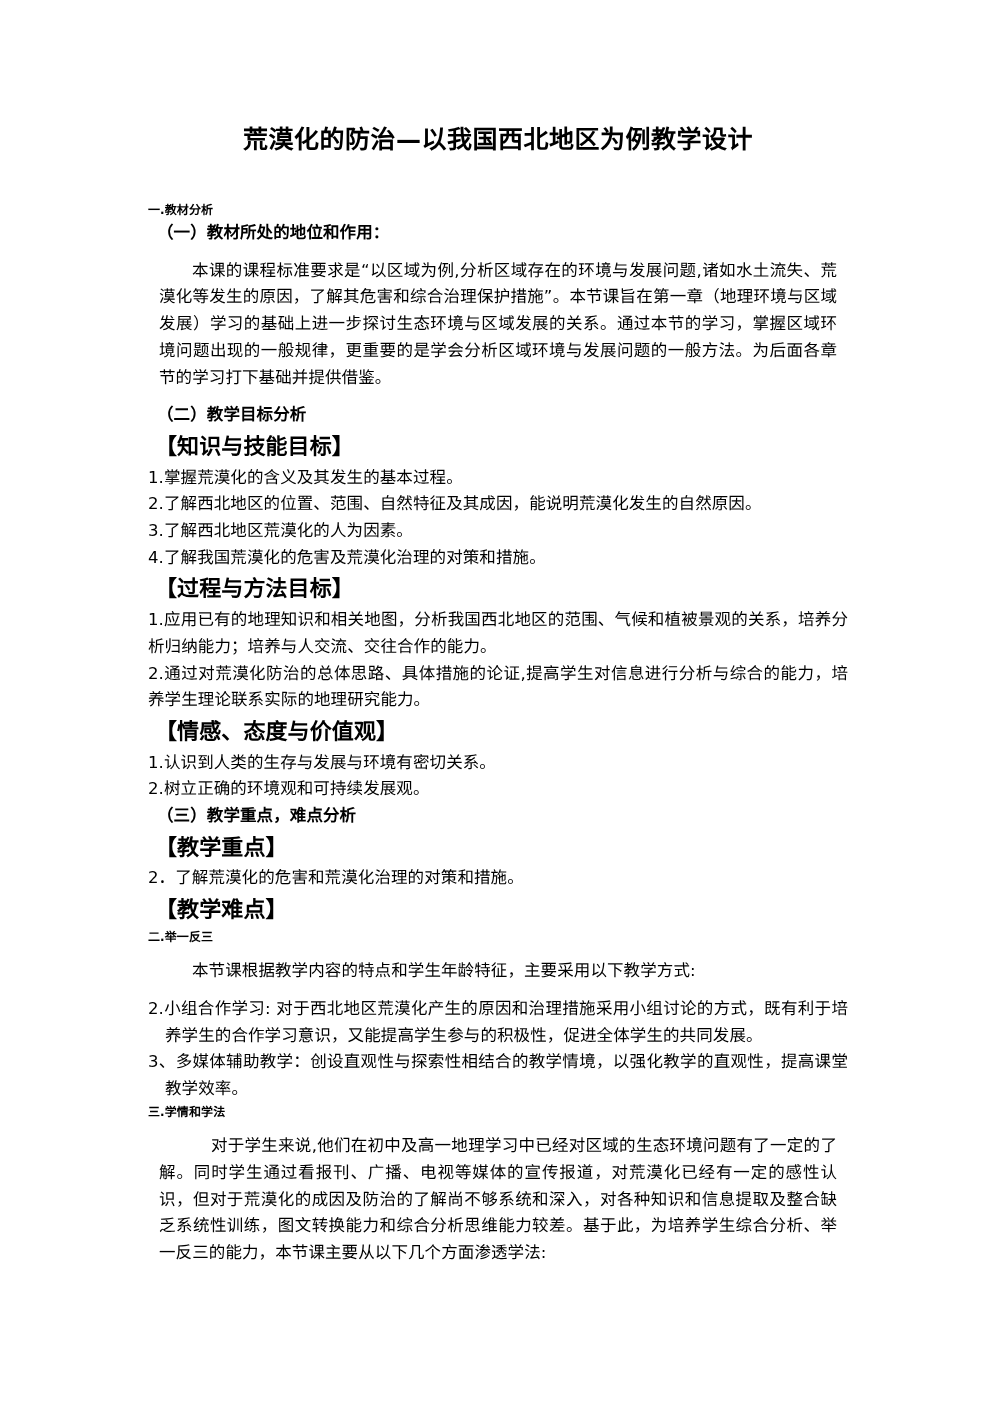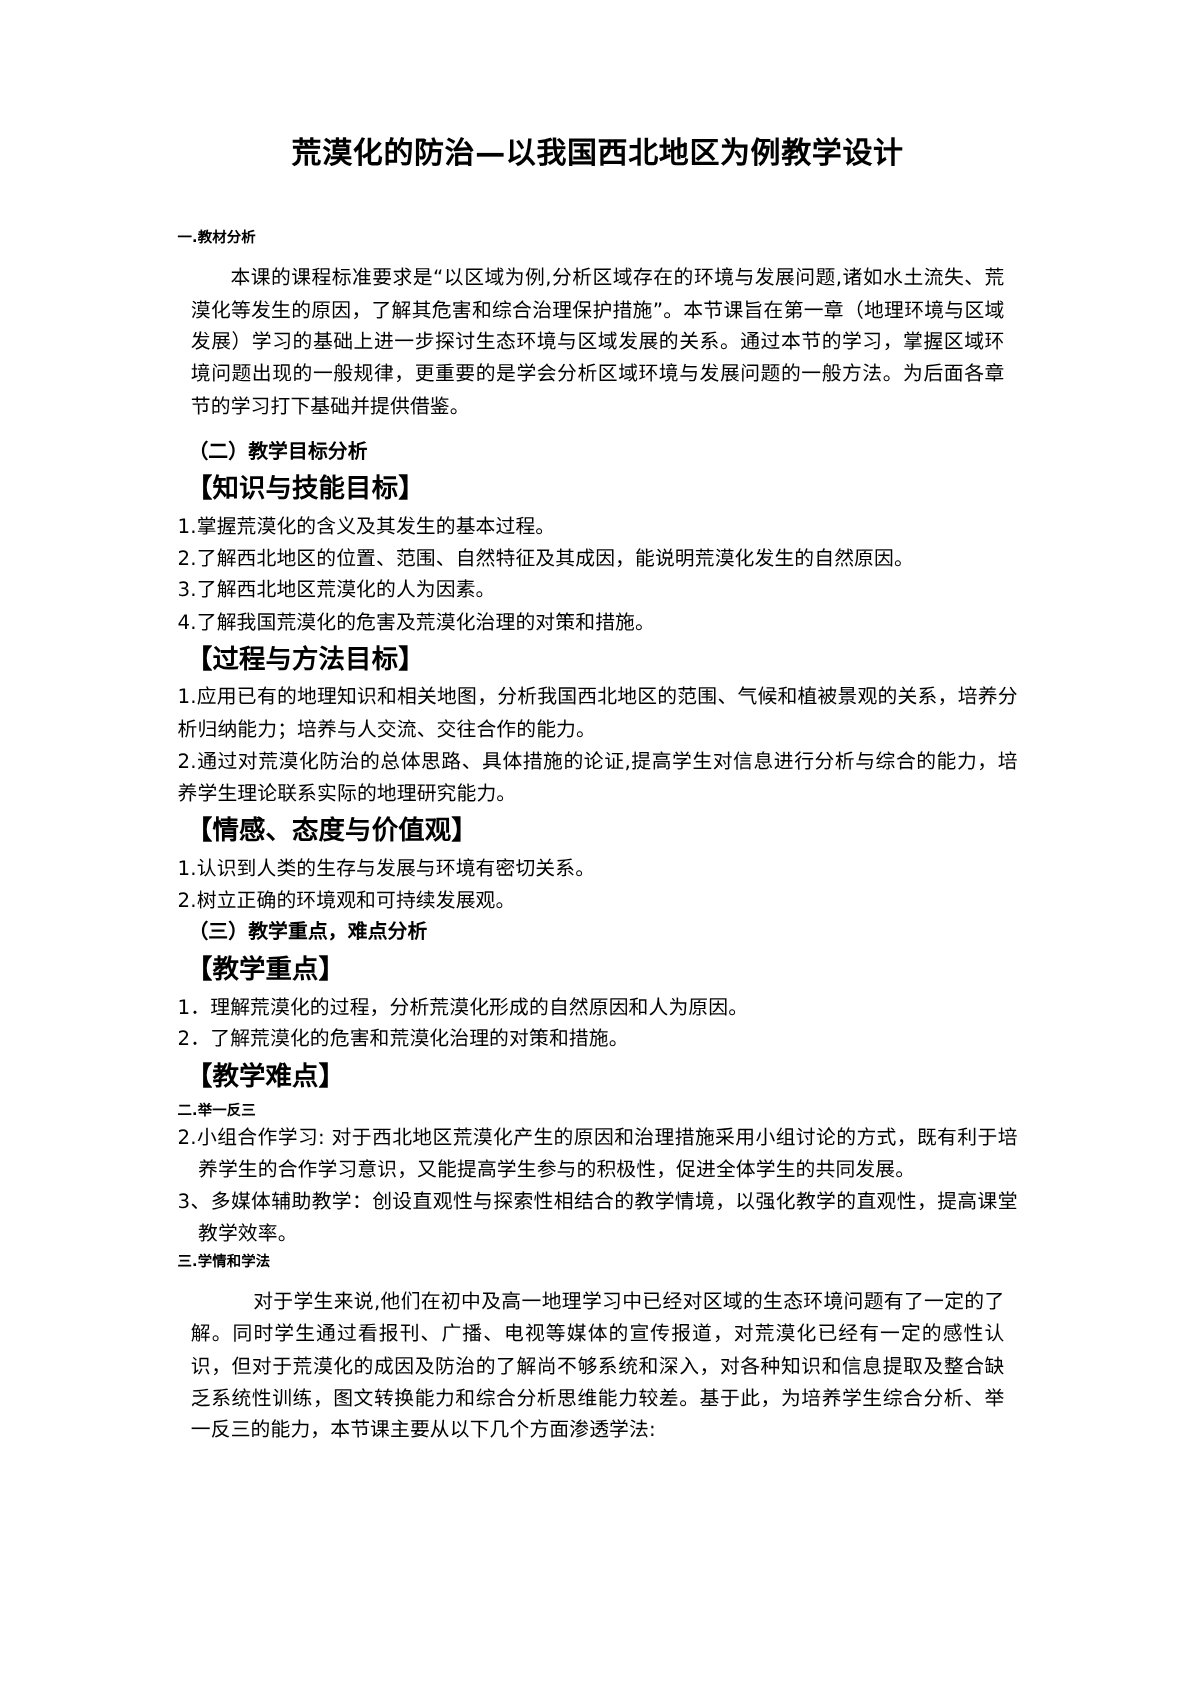--- a/index.html
+++ b/index.html
@@ -17,21 +17,21 @@
     width: 1000px;
     height: 1414px;
     margin: 0 auto;
     background: #ffffff;
     box-sizing: border-box;
     overflow: hidden;
   }
   .content {
     position: absolute;
     left: 148px;
-    top: 112px;
+    top: 124px;
     width: 700px;
   }
   .doc-title {
     font-size: 25px;
     font-weight: bold;
     text-align: center;
     letter-spacing: 0.5px;
     margin: 0 0 44px 0;
     line-height: 1.3;
   }
@@ -96,20 +96,21 @@
 </head>
 <body>
 
 <div class="page">
   <div class="content">
 
     <h1 class="doc-title">荒漠化的防治—以我国西北地区为例教学设计</h1>
 
     <p class="h1line">一.教材分析</p>
 
+    <p class="h2line">（一）教材所处的地位和作用：</p>
 
     <p class="para indent2">本课的课程标准要求是“以区域为例,分析区域存在的环境与发展问题,诸如水土流失、荒漠化等发生的原因，了解其危害和综合治理保护措施”。本节课旨在第一章（地理环境与区域发展）学习的基础上进一步探讨生态环境与区域发展的关系。通过本节的学习，掌握区域环境问题出现的一般规律，更重要的是学会分析区域环境与发展问题的一般方法。为后面各章节的学习打下基础并提供借鉴。</p>
 
     <p class="h2line">（二）教学目标分析</p>
 
 
     <p class="h3line">【知识与技能目标】</p>
 
     <p class="li">1.掌握荒漠化的含义及其发生的基本过程。</p>
     <p class="li">2.了解西北地区的位置、范围、自然特征及其成因，能说明荒漠化发生的自然原因。</p>
@@ -123,28 +124,28 @@
 
     <p class="h3line">【情感、态度与价值观】</p>
 
     <p class="li">1.认识到人类的生存与发展与环境有密切关系。</p>
     <p class="li">2.树立正确的环境观和可持续发展观。</p>
 
     <p class="h2line">（三）教学重点，难点分析</p>
 
     <p class="h3line">【教学重点】</p>
 
-    <p class="li">1．理解荒漠化的过程，分析荒漠化形成的自然原因和人为原因。</p>
     <p class="li">2．了解荒漠化的危害和荒漠化治理的对策和措施。</p>
 
     <p class="h3line">【教学难点】</p>
 
 
     <p class="h1line">二.举一反三</p>
 
+    <p class="para indent2">本节课根据教学内容的特点和学生年龄特征，主要采用以下教学方式:</p>
 
     <p class="li hang">2.小组合作学习: 对于西北地区荒漠化产生的原因和治理措施采用小组讨论的方式，既有利于培养学生的合作学习意识，又能提高学生参与的积极性，促进全体学生的共同发展。</p>
     <p class="li hang">3、多媒体辅助教学：创设直观性与探索性相结合的教学情境，以强化教学的直观性，提高课堂教学效率。</p>
 
     <p class="h1line">三.学情和学法</p>
 
     <p class="para indent3">对于学生来说,他们在初中及高一地理学习中已经对区域的生态环境问题有了一定的了解。同时学生通过看报刊、广播、电视等媒体的宣传报道，对荒漠化已经有一定的感性认识，但对于荒漠化的成因及防治的了解尚不够系统和深入，对各种知识和信息提取及整合缺乏系统性训练，图文转换能力和综合分析思维能力较差。基于此，为培养学生综合分析、举一反三的能力，本节课主要从以下几个方面渗透学法:</p>
 
   </div>
 </div>

